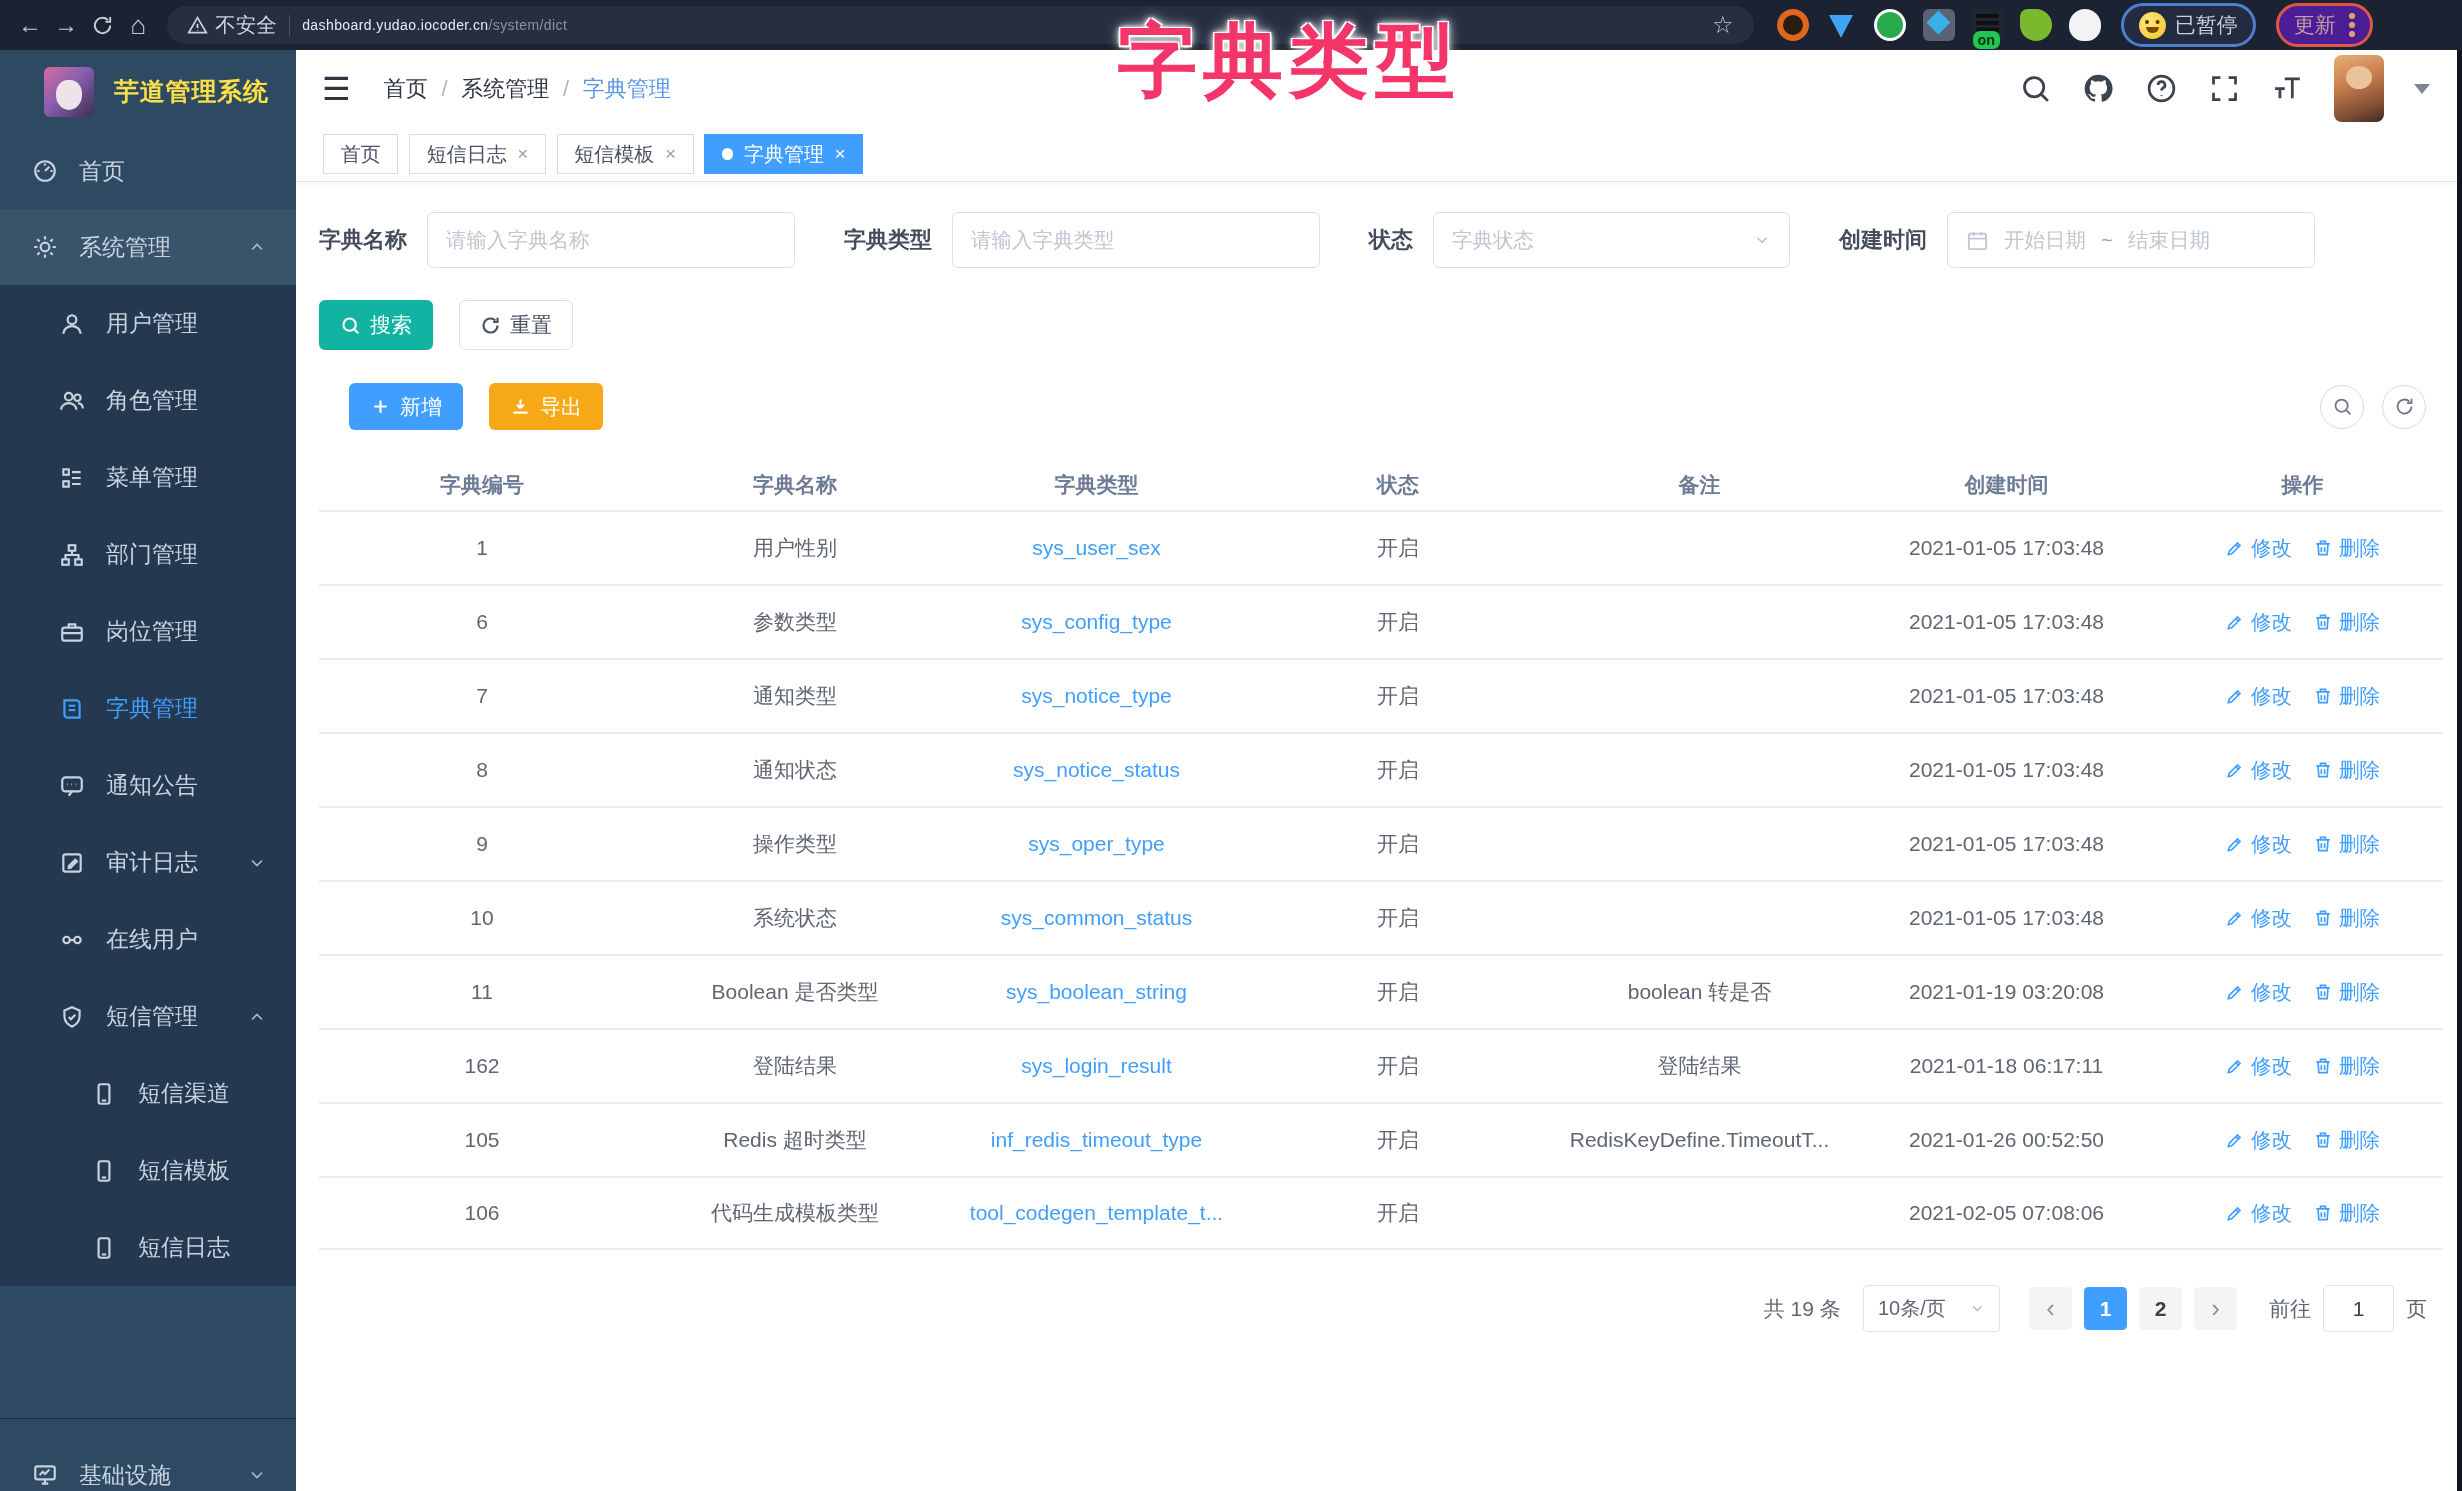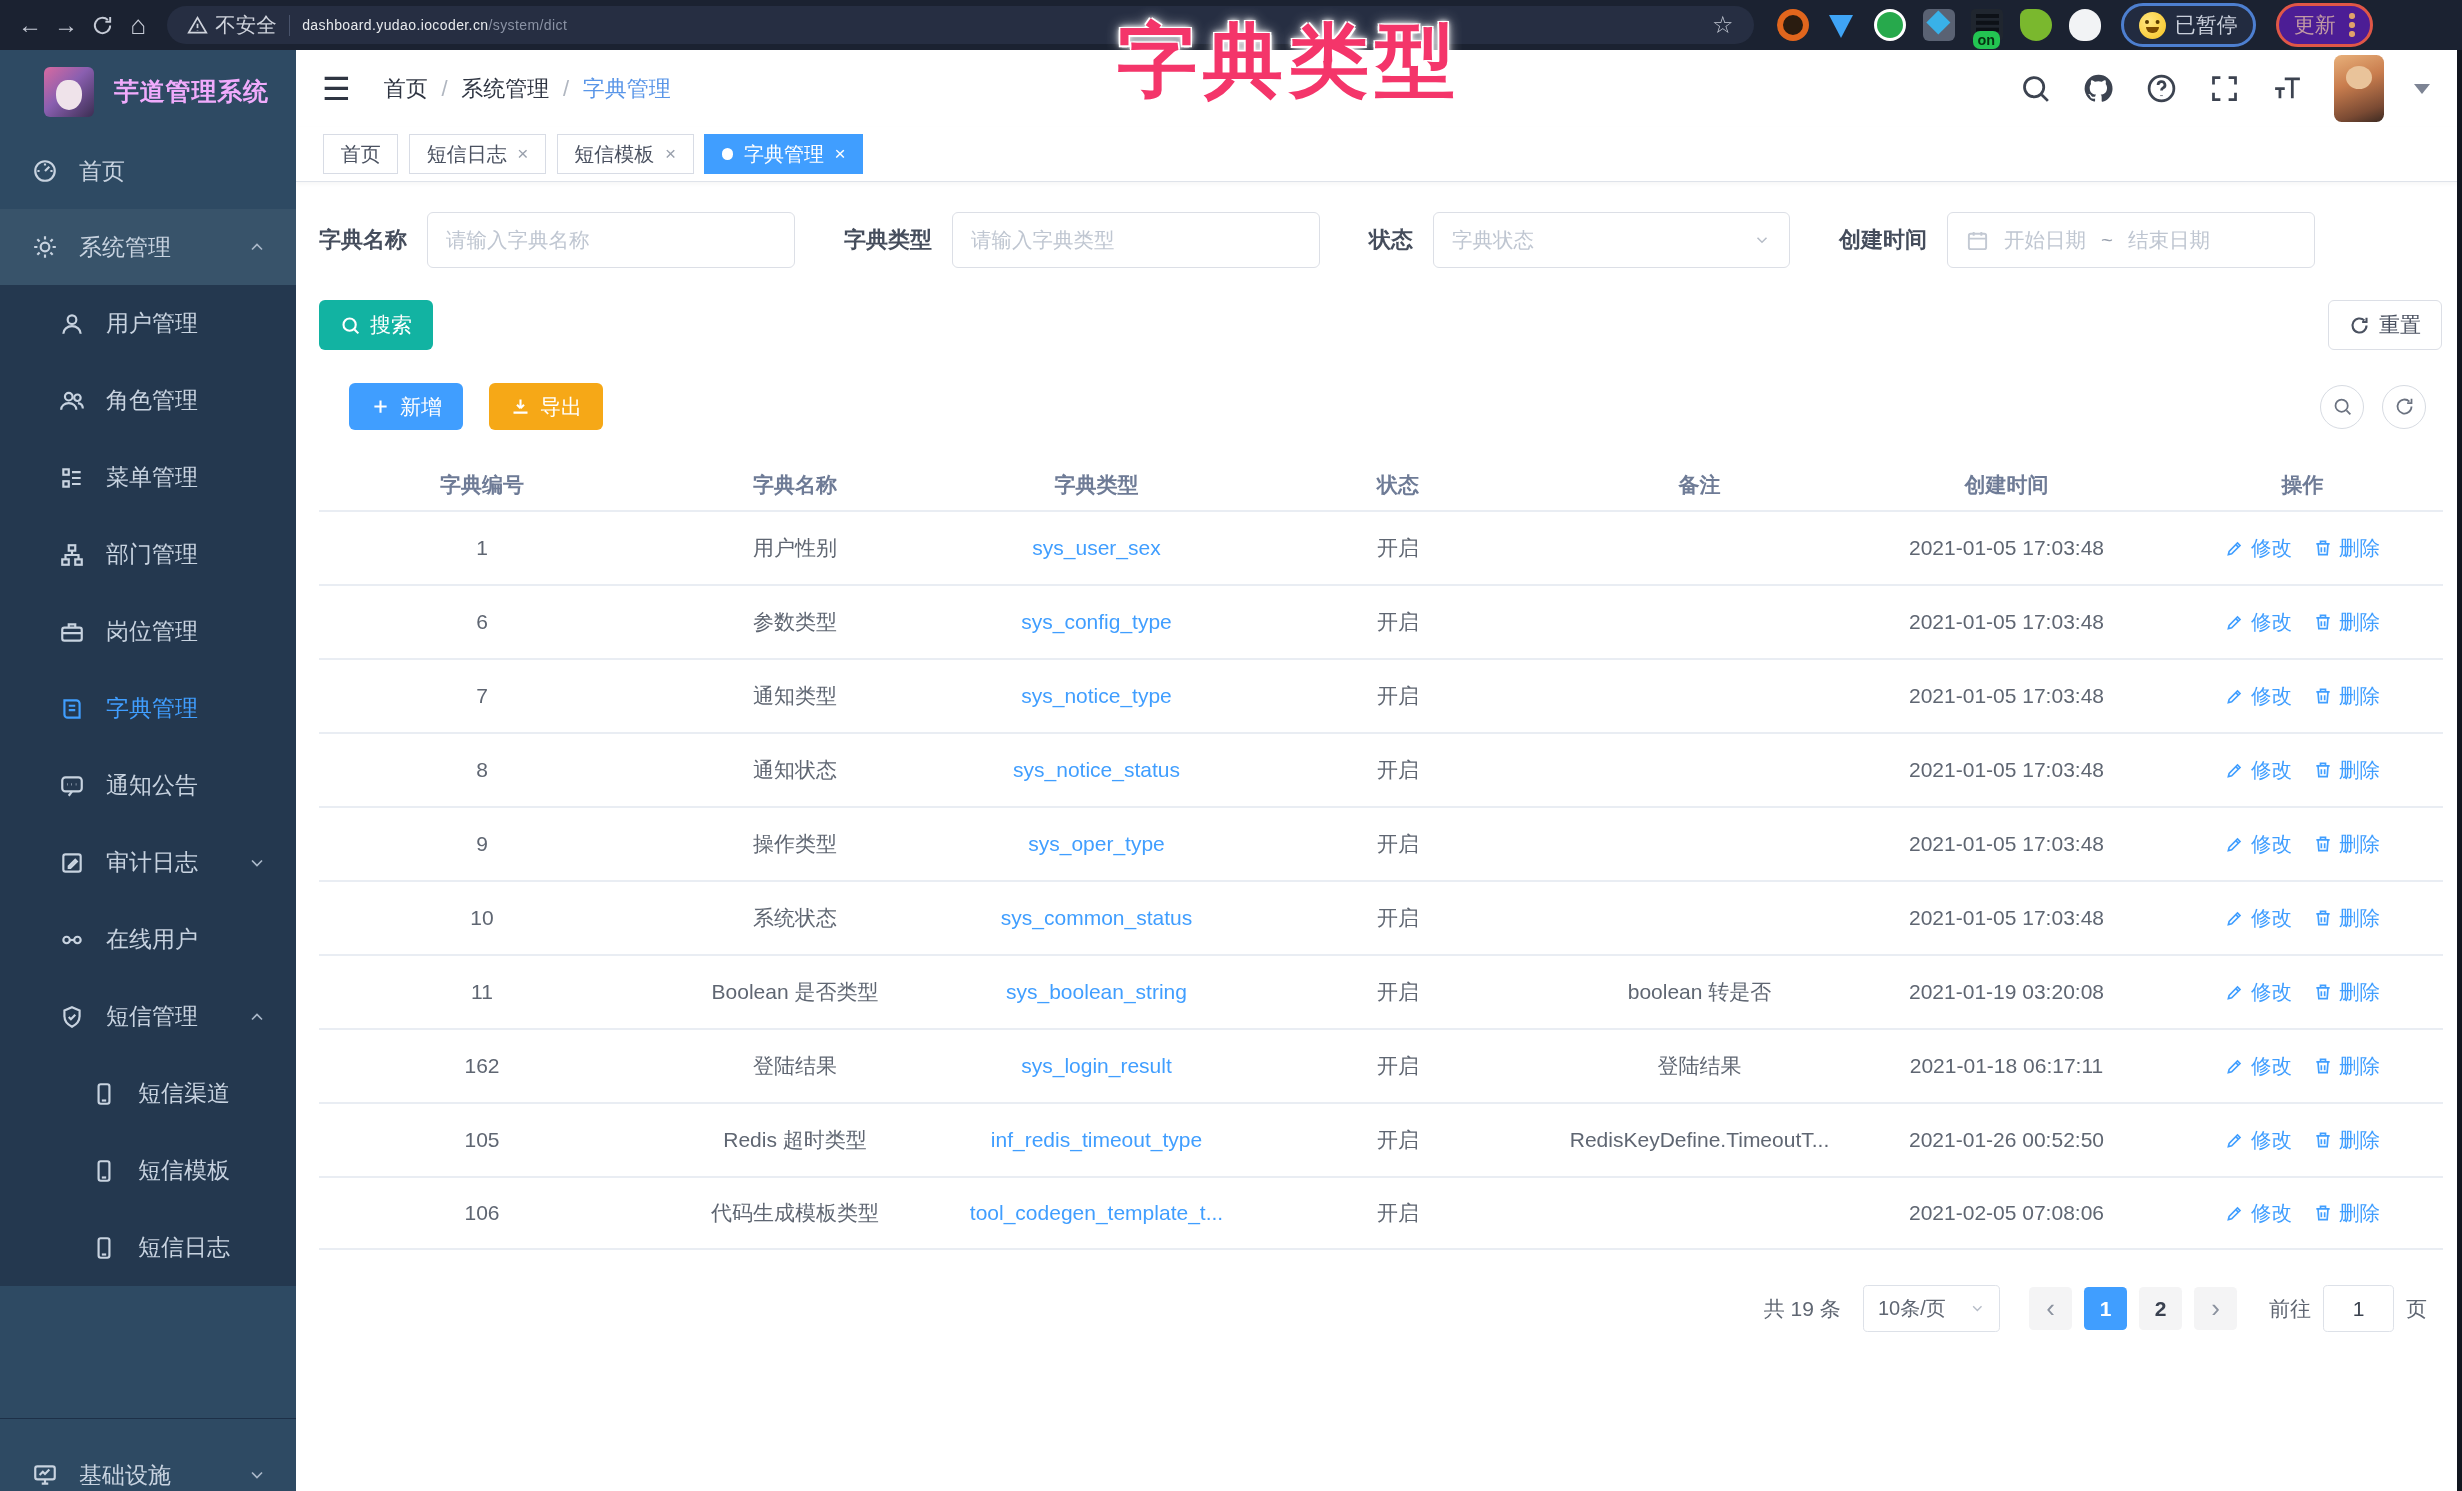--- a/index.html
+++ b/index.html
@@ -42,21 +42,21 @@
 
   
   .overlay-title { position:absolute; left:1117px; top:7.6px; z-index:60; font-size:80px; font-weight:700; letter-spacing:6px; color:#f4356a;
     text-shadow:0 0 4.6px #fff,0 0 7.6px #fff,1.5px 1.5px 0 #fff,-1.5px -1.5px 0 #fff,1.5px -1.5px 0 #fff,-1.5px 1.5px 0 #fff,0 0 13.7px rgba(255,255,255,.9); }
 
   
   .sidebar { position:absolute; left:0; top:50px; width:296px; bottom:0; background:#2e4a63; z-index:10; }
   .logo { height:83px; display:flex; align-items:center; padding-left:44px; gap:20px; }
   .logo-img { width:50px; height:50px; border-radius:6px; background:linear-gradient(135deg,#d86aa0 0%,#8a5fb0 45%,#3b2e52 100%); position:relative; overflow:hidden; flex:0 0 auto; }
   .logo-img::after{content:""; position:absolute; left:12px; top:13.7px; width:26px; height:30px; background:#efe3ea; border-radius:45% 45% 50% 50%;}
-  .logo-title { color:#f0abfc; font-size:25px; font-weight:700; letter-spacing:0.8px; }
+  .logo-title { color:#fde047; font-size:25px; font-weight:700; letter-spacing:0.8px; }
   .menu-item { height:76px; display:flex; align-items:center; gap:21px; font-size:23px; color:#c8d3e0; padding-left:32px; position:relative; cursor:pointer; }
   .menu-item .mi { width:26px; height:26px; color:#c8d3e0; flex:0 0 auto; }
   .side-sub { background:#24384f; }
   .side-sub .menu-item { height:77px; padding-left:59px; }
   .side-sub .menu-item.deep { padding-left:91px; }
   .menu-item.active { color:#409eff; }
   .menu-item.active .mi { color:#409eff; }
   .menu-item.parent-open { background:rgba(255,255,255,0.05); }
   .chev { position:absolute; right:29px; width:20px; height:20px; color:#aab8c9; }
   .side-bottom { position:absolute; left:0; right:0; bottom:0; top:1368px; background:#2e4a63; border-top:1.5px solid #1d3048; padding-top:18px; }
@@ -100,21 +100,21 @@
   .cal { width:23px; height:23px; color:#c3c9d3; flex:0 0 auto; }
   .tilde { color:#9aa2af; }
 
   
   .btn { display:inline-flex; align-items:center; justify-content:center; gap:9px; height:50px; padding:0 20px; border-radius:6px; font-size:21px; border:1.5px solid transparent; cursor:pointer; font-family:inherit; }
   .btn .bi { width:21px; height:21px; }
   .btn-search { background:#12b3a2; color:#fff; }
   .btn-reset { background:#fff; border-color:#dcdfe6; color:#4a5160; }
   .btn-add { background:#409eff; color:#fff; height:47px; }
   .btn-export { background:#f6a817; color:#fff; height:47px; }
-  .row-actions1 { margin-top:32px; display:flex; gap:26px;justify-content:space-between; }
+  .row-actions1 { margin-top:32px; display:flex; gap:26px; }
   .row-actions2 { margin-top:33px; display:flex; gap:26px; align-items:center;padding-left:30px; }
   .mini-circles { position:absolute; right:36px; margin-top:0; display:flex; gap:18px; }
   .circle-btn { width:44px; height:44px; border-radius:50%; border:1.5px solid #d7dbe2; color:#6b7280; display:flex; align-items:center; justify-content:center; background:#fff; }
   .circle-btn svg { width:21px; height:21px; }
 
   
   .table { width:2124px; margin-top:30px; }
   .thead,.tr { display:grid; grid-template-columns:326px 300px 303px 300px 303px 311px 281px; align-items:center; }
   .thead { height:50px; }
   .th { text-align:center; font-size:21px; font-weight:700; color:#6e7b96; }

